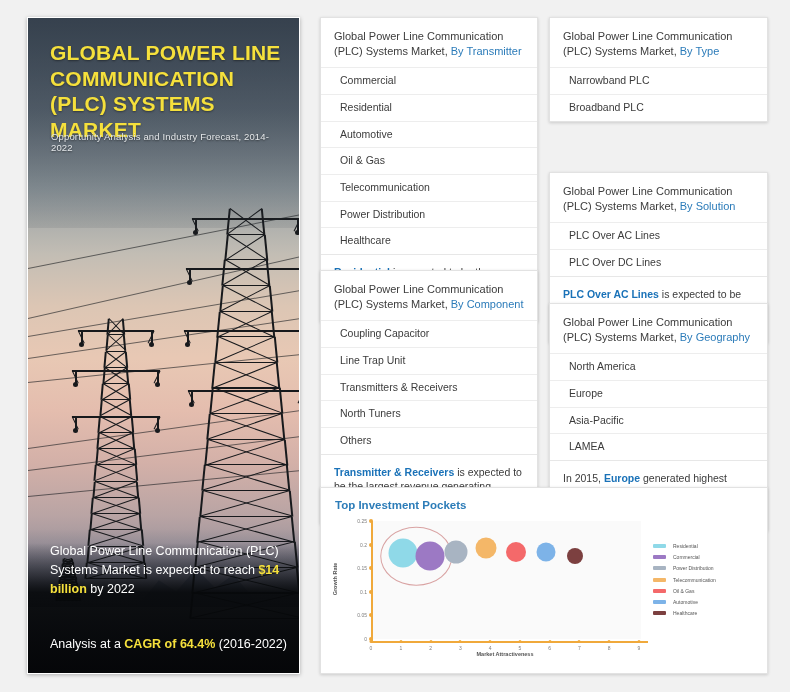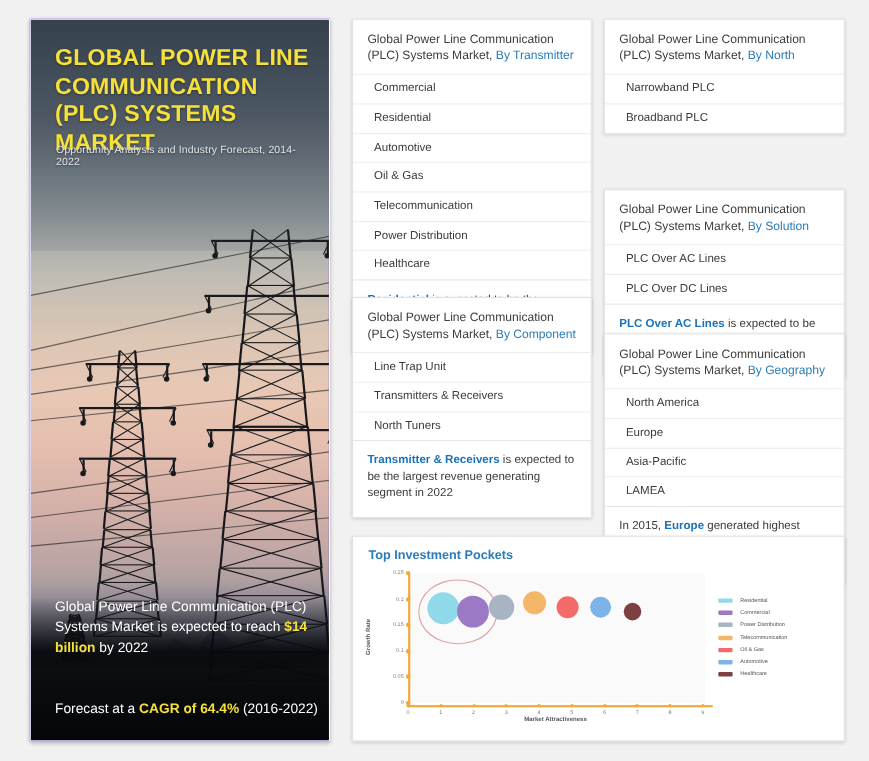--- a/index.html
+++ b/index.html
@@ -472,21 +472,21 @@
     <div class="hero-scrim-bot"></div>
 
     <div class="hero-title">GLOBAL POWER LINE COMMUNICATION (PLC) SYSTEMS MARKET</div>
     <div class="hero-sub">Opportunity Analysis and Industry Forecast, 2014-2022</div>
 
     <div class="hero-foot1">
       <span>Global Power Line Communication (PLC) Systems Market is expected to reach </span><span class="hl">$14 billion</span><span> by 2022</span>
     </div>
 
     <div class="hero-foot2">
-      <span>Forecast at a </span><span class="hl">CAGR of 64.4%</span><span> (2016-2022)</span>
+      <span>Analysis at a </span><span class="hl">CAGR of 64.4%</span><span> (2016-2022)</span>
     </div>
   </div>
 
   <div class="card" id="card-application">
     <div class="card-title">
       <span>Global Power Line Communication (PLC) Systems Market, </span><span class="seg">By Transmitter</span>
     </div>
     <ul class="seg-list">
         <li>Commercial</li>
         <li>Residential</li>
@@ -499,32 +499,34 @@
     <div class="note">
       <b>Residential</b><span> is expected to be the largest revenue generating segment in 2022</span>
     </div>
   </div>
 
   <div class="card" id="card-component">
     <div class="card-title">
       <span>Global Power Line Communication (PLC) Systems Market, </span><span class="seg">By Component</span>
     </div>
     <ul class="seg-list">
+        <li>Coupling Capacitor</li>
         <li>Line Trap Unit</li>
         <li>Transmitters &amp; Receivers</li>
         <li>North Tuners</li>
+        <li>Others</li>
       </ul>
     <div class="note note-pad">
       <b>Transmitter &amp; Receivers</b><span> is expected to be the largest revenue generating segment in 2022</span>
     </div>
   </div>
 
   <div class="card" id="card-type">
     <div class="card-title">
-      <span>Global Power Line Communication (PLC) Systems Market, </span><span class="seg">By North</span>
+      <span>Global Power Line Communication (PLC) Systems Market, </span><span class="seg">By Type</span>
     </div>
     <ul class="seg-list">
         <li>Narrowband PLC</li>
         <li>Broadband PLC</li>
       </ul>
   </div>
 
   <div class="card" id="card-solution">
     <div class="card-title">
       <span>Global Power Line Communication (PLC) Systems Market, </span><span class="seg">By Solution</span>

